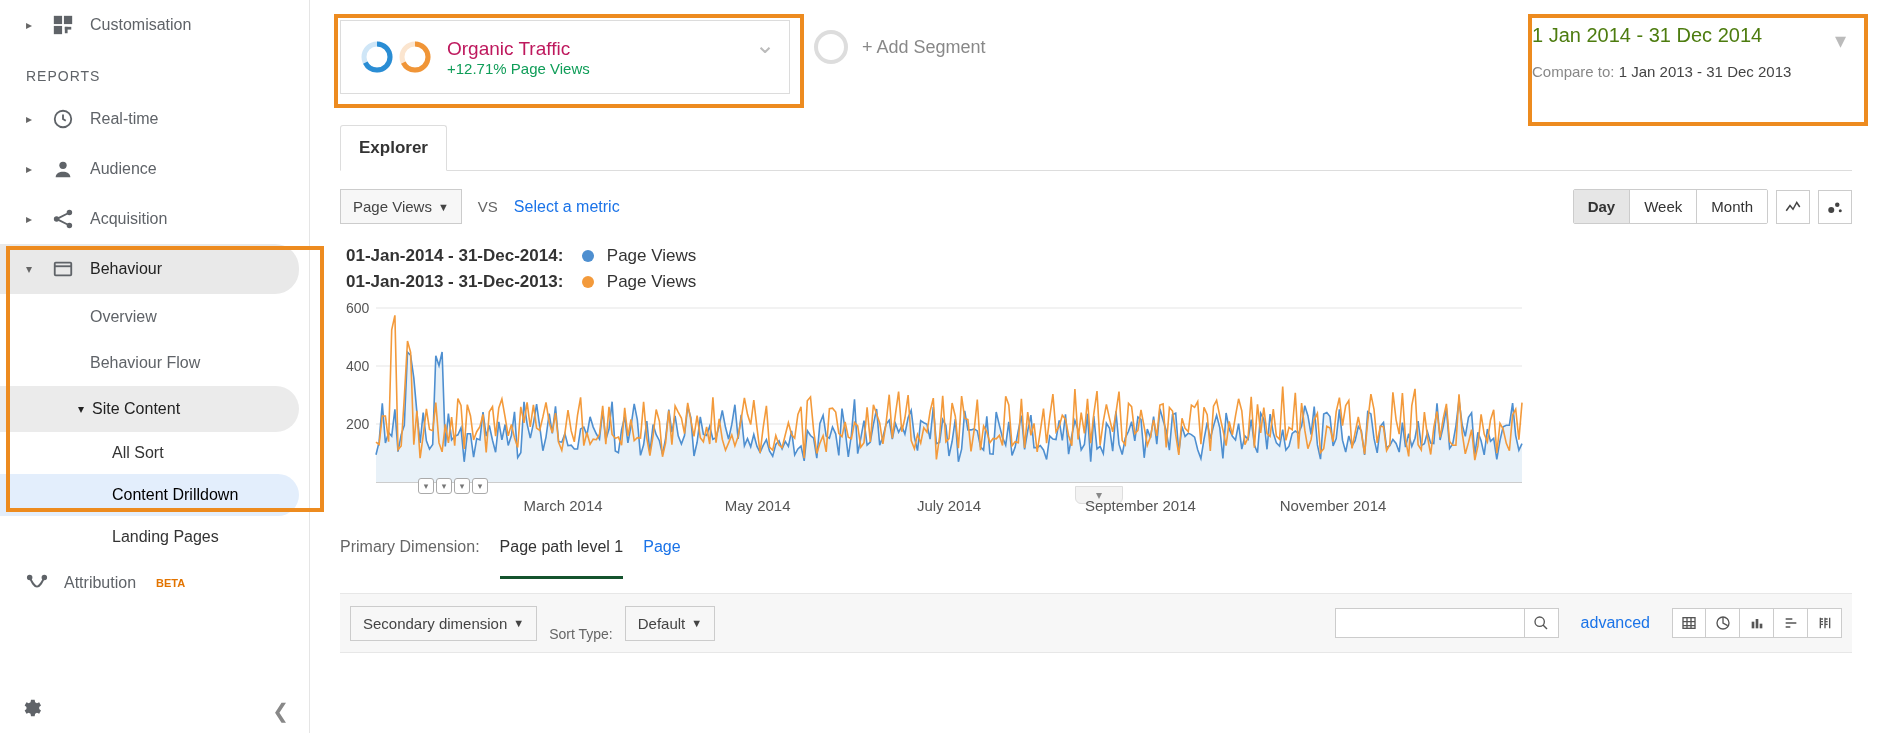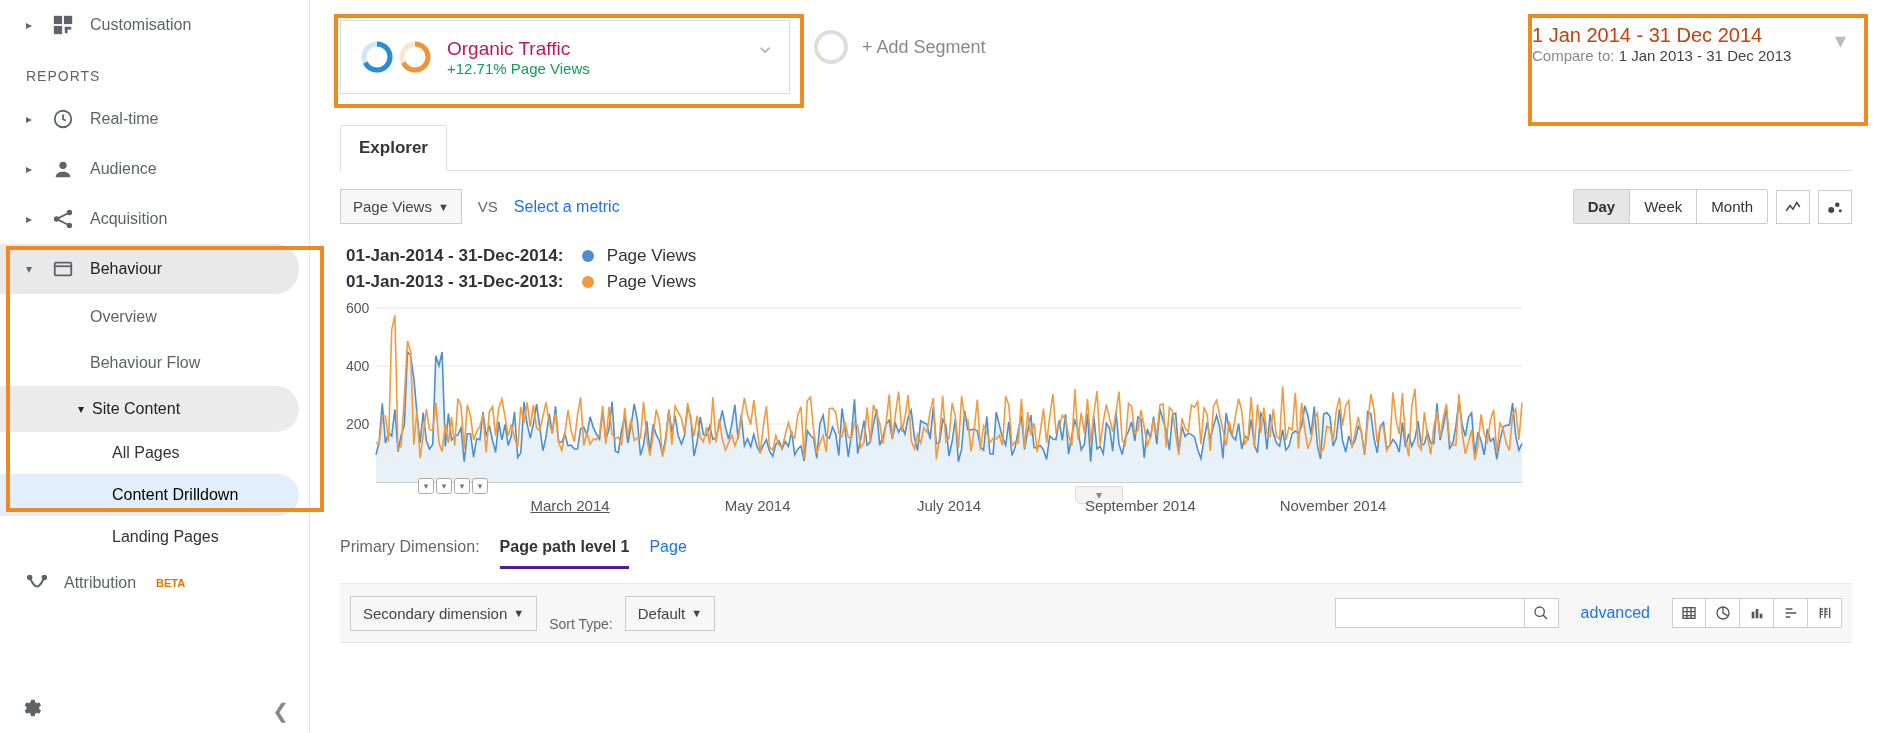--- a/index.html
+++ b/index.html
@@ -28,22 +28,22 @@
   .main { flex:1; position:relative; padding: 0 30px; }
   .top-row { display:flex; align-items:flex-start; gap:4px; margin-top:20px; }
   .segment-card { display:flex; align-items:center; gap:14px; border:1px solid #dcdcdc; background:#fff; padding: 10px 18px; width:450px; height:74px; position:relative; }
   .segment-card .dd { position:absolute; right:14px; top:10px; color:#bbb; font-size:24px;}
   .segment-title { font-size:19px; color:#be185d; }
   .segment-sub { font-size:15px; color:#0f9d58; }
   .donuts { display:flex; gap:2px;}
   .add-seg { display:flex; align-items:center; gap:14px; padding:10px 20px; color:#888; font-size:18px; cursor:pointer;}
   .add-seg .circ { width:34px; height:34px; border:4px solid #ddd; border-radius:50%; }
   .date-picker { margin-left:auto; padding: 4px 40px 14px 10px; position:relative; width: 330px;}
-  .date-picker .range { font-size:20px; color:#c2410c; }
-  .date-picker .cmp { font-size:15px; color:#888; margin-top:0;}
+  .date-picker .range { font-size:20px; color:#4d7c0f; }
+  .date-picker .cmp { font-size:15px; color:#888; margin-top:16px;}
   .date-picker .cmp .d2 { color:#444;}
   .date-picker .dd2 { position:absolute; right:6px; top:8px; color:#bbb; font-size:22px;}
   
   .tabs { margin-top: 30px; border-bottom:1px solid #ddd; }
   .tab { display:inline-block; padding:12px 18px; border:1px solid #ddd; border-bottom:1px solid #fff; background:#fff; font-weight:700; font-size:17px; border-radius:3px 3px 0 0; position:relative; top:1px;}
   
   .ctrl-row { display:flex; align-items:center; padding: 18px 0; }
   .btn { border:1px solid #ccc; background:#f7f7f7; padding:8px 12px; font-size:15px; color:#444; cursor:pointer; display:inline-flex; align-items:center; gap:6px;}
   .btn .dd3 { font-size:11px;}
   .vs { margin: 0 16px; color:#666; font-size:15px;}
@@ -63,21 +63,21 @@
   .chart-wrap { position:relative; margin-top:8px; margin-left:6px;}
   .chart-wrap svg { display:block; }
   .ytick { position:absolute; left:0; font-size:14px; color:#555; transform:translateY(-50%);}
   .xtick { position:absolute; bottom:-22px; font-size:15px; color:#555; transform:translateX(-50%);}
   .chart-dd { position:absolute; bottom:-12px; left:50%; transform:translateX(-50%); width:48px; height:18px; background:#f3f3f3; border:1px solid #ddd; border-radius:0 0 6px 6px; display:flex; align-items:center; justify-content:center; color:#888; font-size:12px;cursor:pointer;}
   .data-notes { position:absolute; left:72px; bottom:-2px; display:flex; gap:2px;}
   .data-notes .note{ width:16px;height:16px; border:1px solid #aaa; background:#fff; border-radius:3px; display:flex; align-items:center; justify-content:center; font-size:9px; color:#777;}
   
   .dim-row { margin-top: 46px; font-size:16px; display:flex; gap:20px; align-items:baseline;}
   .dim-row .lead { color:#666;}
-  .dim-row .sel { font-weight:700; border-bottom:3px solid #4c1d95; padding-bottom:10px;}
+  .dim-row .sel { font-weight:400; border-bottom:3px solid #14532d; padding-bottom:20px;}
   
   .sec-row { margin-top:14px; display:flex; align-items:center; gap:12px; padding: 10px 0; background:#f7f7f7; border:1px solid #e7e7e7; border-left:none; border-right:none;}
   .sec-row .search { margin-left:auto; display:flex; align-items:center;}
   .sec-row input { border:1px solid #ccc; height:30px; width:190px; padding:0 6px; font-size:14px;}
   .sec-row .view-toggles { display:flex; margin-left:10px;}
   .sec-row .vbtn { width:34px;height:30px; border:1px solid #ccc; border-left:none; display:flex;align-items:center;justify-content:center; background:#fff; cursor:pointer; color:#555;}
   .sec-row .vbtn:first-child{border-left:1px solid #ccc;}
   .sec-row .search-btn { width:34px;height:30px;border:1px solid #ccc; border-left:none; display:flex;align-items:center;justify-content:center;cursor:pointer;background:#fff;}
 </style>
 </head>
@@ -151,21 +151,21 @@
         <span>Overview</span>
       </div>
       <div class="side-item" style="padding-left:90px;">
         <span>Behaviour Flow</span>
       </div>
       <div class="sub-sub">
         <span class="caret2">▾</span>
         <span class="lbl">Site Content</span>
       </div>
       <div class="sub-sub-list">
-        <div class="leaf">All Pages</div>
+        <div class="leaf">All Sort</div>
         <div class="leaf selected">Content Drilldown</div>
         <div class="leaf">Landing Pages</div>
       </div>
     </div>
 
     <div class="side-item">
       <span class="ico">
         <svg viewBox="0 0 24 24" fill="none" stroke="#5f6368" stroke-width="2">
             <path d="M4 6c3 6 5 10 8 10s5-4 8-10"></path>
             <circle cx="4" cy="6" r="2" fill="#5f6368"></circle>
@@ -282,21 +282,21 @@
       <div class="data-notes">
         <div class="note">▾</div>
         <div class="note">▾</div>
         <div class="note">▾</div>
         <div class="note">▾</div>
       </div>
       <div class="chart-dd">▾</div>
     <div class="ytick" style="top: 122px;">200</div>
         <div class="ytick" style="top: 64px;">400</div>
         <div class="ytick" style="top: 6px;">600</div>
-        <div class="xtick" style="left: 224px; text-decoration: underline;">March 2014</div>
+        <div class="xtick" style="left: 217px;">March 2014</div>
         <div class="xtick" style="left: 411.618px;">May 2014</div>
         <div class="xtick" style="left: 603px;">July 2014</div>
         <div class="xtick" style="left: 794.382px;">September 2014</div>
         <div class="xtick" style="left: 987px;">November 2014</div>
       </div>
 
     <div class="dim-row">
       <span class="lead">Primary Dimension:</span>
       <span class="sel">Page path level 1</span>
       <span class="link">Page</span>

